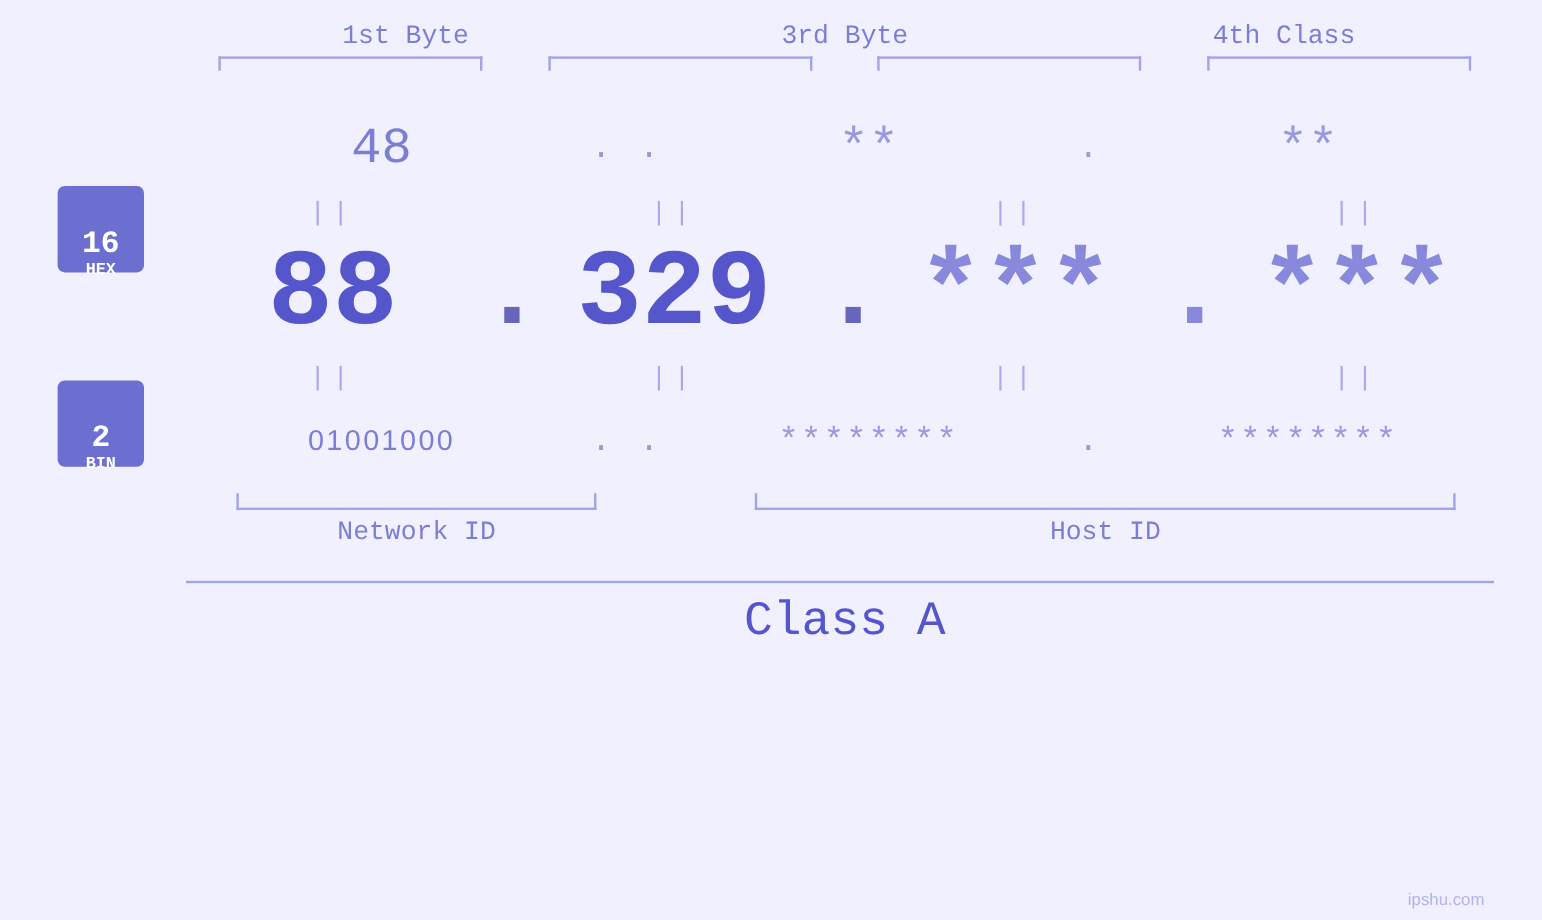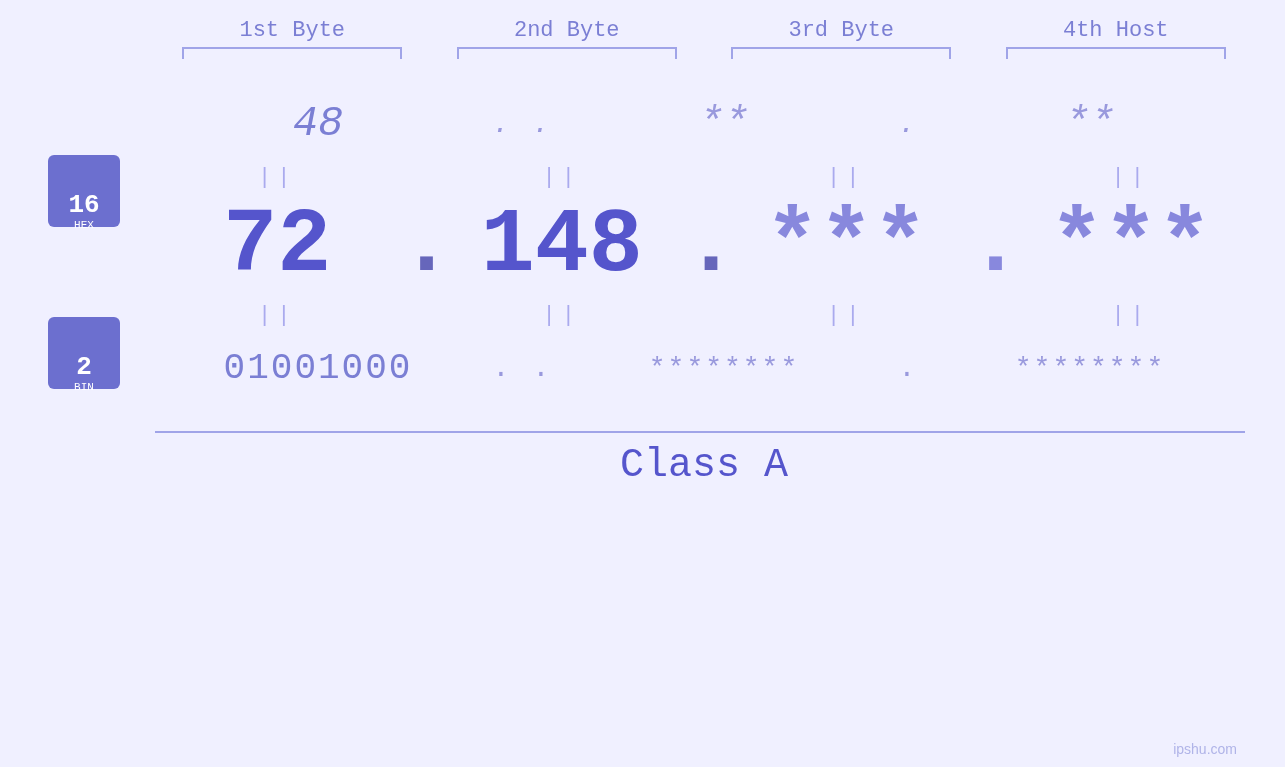--- a/index.html
+++ b/index.html
@@ -84,40 +84,39 @@
     }
 
     .base-num {
       font-size: 26px;
       font-weight: bold;
       line-height: 1.1;
       margin-top: 40px;
     }
 
     .base-label {
-      font-size: 11px;
-      font-weight: normal;
+      font-size: 14px;
+      font-weight: bold;
     }
 
     
     .main-content {
       width: 100%;
       padding-left: 155px;
       margin-top: 30px;
       display: flex;
       flex-direction: column;
     }
 
     
     .hex-row {
       display: flex;
       align-items: center;
       width: 100%;
       min-height: 70px;
-      font-style: italic;
     }
 
     .cell {
       flex: 1;
       text-align: center;
     }
 
     .separator {
       width: 40px;
       text-align: center;
@@ -189,22 +188,22 @@
     
     .bin-row {
       display: flex;
       align-items: center;
       width: 100%;
       min-height: 70px;
     }
 
     .bin-val {
       color: #7b7fd4;
-      font-size: 36px;
-      font-family: Liberation Mono, monospace;
+      font-size: 24px;
+      font-family: Liberation Sans, sans-serif;
       letter-spacing: 2px;
     }
 
     .bin-masked {
       color: #9999dd;
       font-size: 28px;
       letter-spacing: 2px;
     }
 
     .bin-sep {
@@ -286,23 +285,22 @@
       font-family: Liberation Sans, sans-serif;
     }
   </style>
 </head>
 <body>
 
 <div class="container">
 
   <div class="byte-headers">
     <div class="byte-header">1st Byte</div>
-    <div class="byte-header">2nd Byte</div>
     <div class="byte-header">3rd Byte</div>
-    <div class="byte-header">4th Host</div>
+    <div class="byte-header">4th Class</div>
   </div>
 
   <div class="bracket-row">
     <div class="bracket-cell">
         <div class="bracket"></div>
       </div>
     <div class="bracket-cell">
         <div class="bracket"></div>
       </div>
     <div class="bracket-cell">
@@ -346,25 +344,25 @@
       <div class="eq-sep"></div>
       <div class="eq-cell">||</div>
       <div class="eq-sep"></div>
       <div class="eq-cell">||</div>
       <div class="eq-sep"></div>
       <div class="eq-cell">||</div>
     </div>
 
     <div class="dec-row">
       <div class="cell">
-        <span class="dec-val">72</span>
+        <span class="dec-val">88</span>
       </div>
       <div class="dec-sep">.</div>
       <div class="cell">
-        <span class="dec-val">148</span>
+        <span class="dec-val">329</span>
       </div>
       <div class="dec-sep">.</div>
       <div class="cell">
         <span class="dec-masked">***</span>
       </div>
       <div class="dec-sep" style="color:#8888dd;">.</div>
       <div class="cell">
         <span class="dec-masked">***</span>
       </div>
     </div>
@@ -389,20 +387,36 @@
         <span class="bin-masked">********</span>
       </div>
       <div class="bin-sep">.</div>
       <div class="cell">
         <span class="bin-masked">********</span>
       </div>
     </div>
 
   </div>
 
+  <div class="bottom-section">
+    <div class="bottom-brackets">
+
+      <div class="net-bracket-wrap">
+        <div class="bottom-bracket" style="width:78%;"></div>
+        <span class="bracket-label">Network ID</span>
+      </div>
+
+      <div style="width:50px;"></div>
+
+      <div class="host-bracket-wrap">
+        <div class="bottom-bracket" style="width:88%;"></div>
+        <span class="bracket-label">Host ID</span>
+      </div>
+    </div>
+  </div>
 
   <div class="class-section">
     <div class="class-bracket-line"></div>
     <div class="class-label">Class A</div>
   </div>
 
   <div class="watermark">ipshu.com</div>
 
 </div>
 

